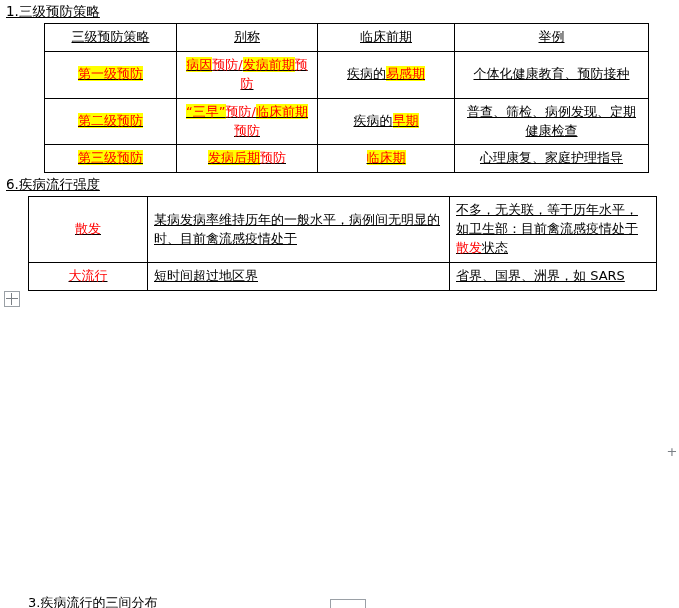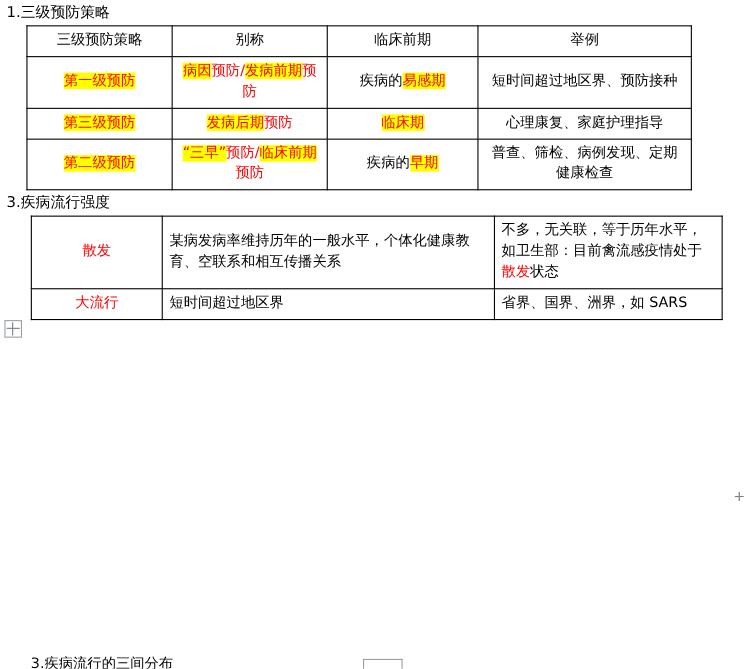--- a/index.html
+++ b/index.html
@@ -12,35 +12,36 @@
     height: 608px;
     font-family: "DejaVu Sans", "Liberation Sans", sans-serif;
     font-size: 13px;
     color: #000000;
     overflow: hidden;
   }
   .page {
     position: relative;
     width: 679px;
     height: 608px;
+    text-decoration: underline;
   }
   .section-heading {
     font-size: 13.5px;
     line-height: 1.2;
     padding: 3px 0 4px 6px;
     color: #000;
     white-space: nowrap;
   }
   table {
     border-collapse: collapse;
     table-layout: fixed;
   }
   .tbl1 {
     width: 604px;
-    margin-left: 24px;
+    margin-left: 44px;
     padding-left: 28px;
   }
   .tbl2 {
     width: 628px;
     margin-left: 28px;
   }
   .tbl1 td, .tbl1 th, .tbl2 td, .tbl2 th {
     border: 1px solid #000000;
     padding: 4px 6px;
     vertical-align: middle;
@@ -150,66 +151,66 @@
       <tr>
         <td class="c">
           <span class="hl red">第一级预防</span>
         </td>
         <td class="c">
           <span class="hl red">病因</span><span class="red">预防/</span><span class="hl red">发病前期</span><span class="red">预防</span>
         </td>
         <td class="c">
           <span>疾病的</span><span class="hl red">易感期</span>
         </td>
-        <td class="c">短时间超过地区界、预防接种</td>
+        <td class="c">个体化健康教育、预防接种</td>
+      </tr>
+
+      <tr>
+        <td class="c">
+          <span class="hl red">第二级预防</span>
+        </td>
+        <td class="c">
+          <span class="hl red">“三早”</span><span class="red">预防/</span><span class="hl red">临床前期</span><span class="red">预防</span>
+        </td>
+        <td class="c">
+          <span>疾病的</span><span class="hl red">早期</span>
+        </td>
+        <td class="c">普查、筛检、病例发现、定期健康检查</td>
       </tr>
 
       <tr>
         <td class="c">
           <span class="hl red">第三级预防</span>
         </td>
         <td class="c">
           <span class="hl red">发病后期</span><span class="red">预防</span>
         </td>
         <td class="c">
           <span class="hl red">临床期</span>
         </td>
         <td class="c">心理康复、家庭护理指导</td>
-      </tr>
-
-      <tr>
-        <td class="c">
-          <span class="hl red">第二级预防</span>
-        </td>
-        <td class="c">
-          <span class="hl red">“三早”</span><span class="red">预防/</span><span class="hl red">临床前期</span><span class="red">预防</span>
-        </td>
-        <td class="c">
-          <span>疾病的</span><span class="hl red">早期</span>
-        </td>
-        <td class="c">普查、筛检、病例发现、定期健康检查</td>
       </tr>
     </tbody>
   </table>
 
-  <div class="section-heading">3.疾病流行强度</div>
+  <div class="section-heading">6.疾病流行强度</div>
 
   <table class="tbl2">
     <colgroup>
       <col class="t2c1">
         <col class="t2c2">
         <col class="t2c3">
     </colgroup>
     <tbody>
 
       <tr>
         <td class="c">
           <span class="red">散发</span>
         </td>
-        <td class="l">某病发病率维持历年的一般水平，个体化健康教育、空联系和相互传播关系</td>
+        <td class="l">某病发病率维持历年的一般水平，病例间无明显的时、目前禽流感疫情处于</td>
         <td class="l">
           <span>不多，无关联，等于历年水平，如卫生部：目前禽流感疫情处于</span><span class="red">散发</span><span>状态</span>
         </td>
       </tr>
 
 
       <tr>
         <td class="c">
           <span class="red">大流行</span>
         </td>

